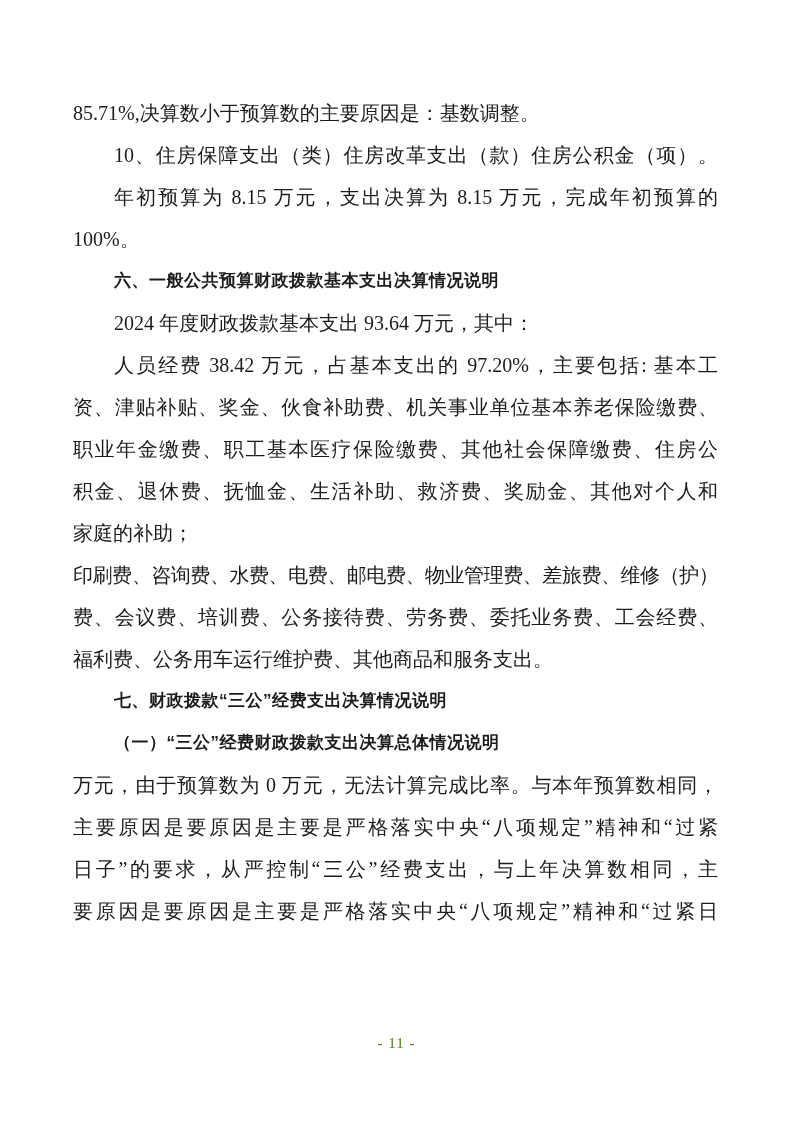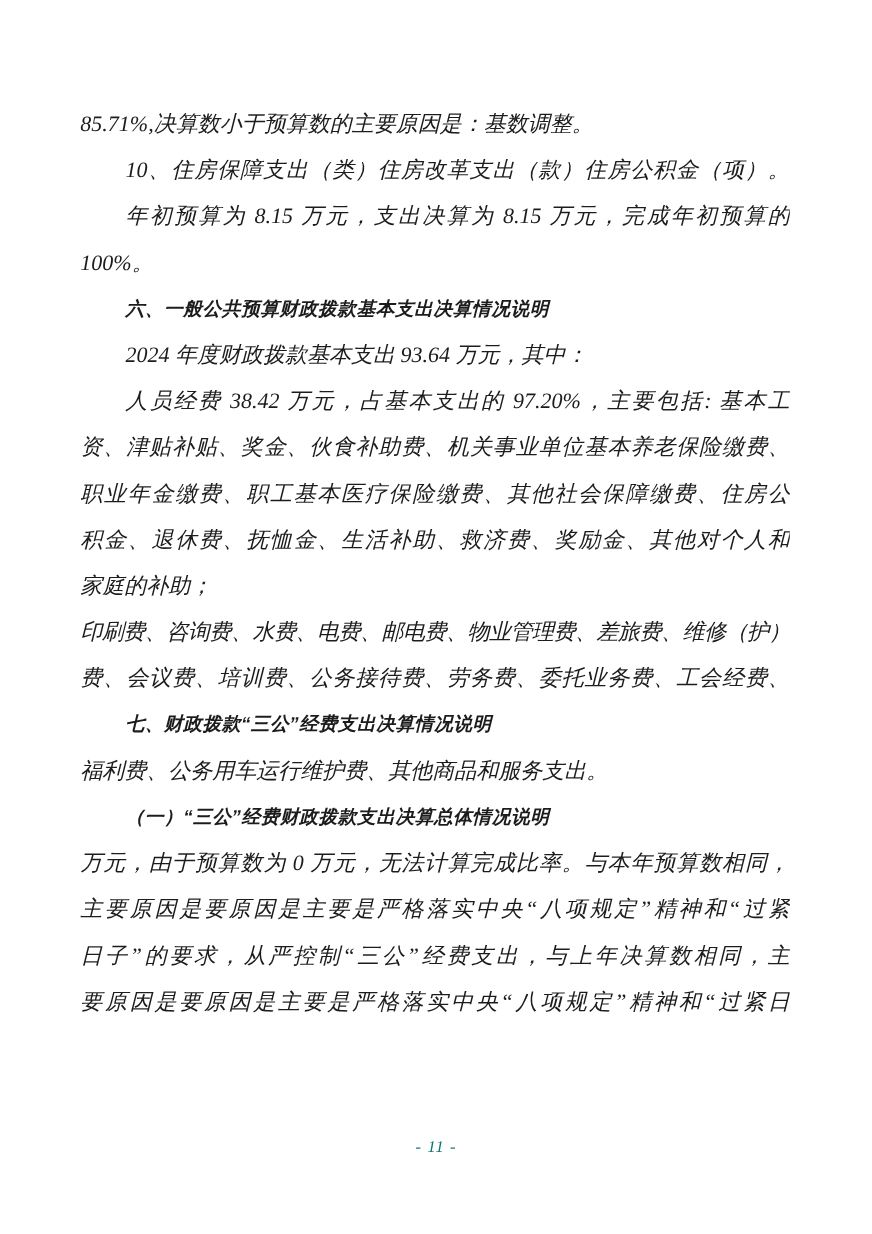--- a/index.html
+++ b/index.html
@@ -8,21 +8,20 @@
     background: #ffffff;
   }
   .page {
     position: relative;
     width: 793px;
     height: 1122px;
     background: #ffffff;
     overflow: hidden;
     font-family: "Liberation Serif", "DejaVu Serif", serif;
     color: #1c1c1c;
-    font-style: italic;
   }
   .content {
     position: absolute;
     left: 73px;
     top: 92px;
     width: 645px;
     font-size: 20px;
   }
   .line {
     height: 42px;
@@ -50,21 +49,21 @@
   }
   .footer {
     position: absolute;
     top: 1032px;
     left: 0;
     width: 100%;
     height: 22px;
     line-height: 22px;
     text-align: center;
     font-size: 15px;
-    color: #0f766e;
+    color: #4d7c0f;
     letter-spacing: 1px;
     font-family: "Liberation Serif", "DejaVu Serif", serif;
   }
 </style>
 </head>
 <body>
 
 <div class="page">
   <div class="content">
     <div class="line">85.71%,决算数小于预算数的主要原因是：基数调整。</div>
@@ -73,22 +72,22 @@
     <div class="line">100%。</div>
     <div class="line indent heading">六、一般公共预算财政拨款基本支出决算情况说明</div>
     <div class="line indent">2024 年度财政拨款基本支出 93.64 万元，其中：</div>
     <div class="line indent jl">人员经费 38.42 万元，占基本支出的 97.20%，主要包括: 基本工</div>
     <div class="line jl">资、津贴补贴、奖金、伙食补助费、机关事业单位基本养老保险缴费、</div>
     <div class="line jl">职业年金缴费、职工基本医疗保险缴费、其他社会保障缴费、住房公</div>
     <div class="line jl">积金、退休费、抚恤金、生活补助、救济费、奖励金、其他对个人和</div>
     <div class="line">家庭的补助；</div>
     <div class="line jl tight">印刷费、咨询费、水费、电费、邮电费、物业管理费、差旅费、维修（护）</div>
     <div class="line jl">费、会议费、培训费、公务接待费、劳务费、委托业务费、工会经费、</div>
+    <div class="line">福利费、公务用车运行维护费、其他商品和服务支出。</div>
     <div class="line indent heading">七、财政拨款“三公”经费支出决算情况说明</div>
-    <div class="line">福利费、公务用车运行维护费、其他商品和服务支出。</div>
     <div class="line indent heading">（一）“三公”经费财政拨款支出决算总体情况说明</div>
     <div class="line jl">万元，由于预算数为 0 万元，无法计算完成比率。与本年预算数相同，</div>
     <div class="line jl">主要原因是要原因是主要是严格落实中央“八项规定”精神和“过紧</div>
     <div class="line jl">日子”的要求，从严控制“三公”经费支出，与上年决算数相同，主</div>
     <div class="line jl">要原因是要原因是主要是严格落实中央“八项规定”精神和“过紧日</div>
   </div>
   <div class="footer">
     <span>- 11 -</span>
   </div>
 </div>

